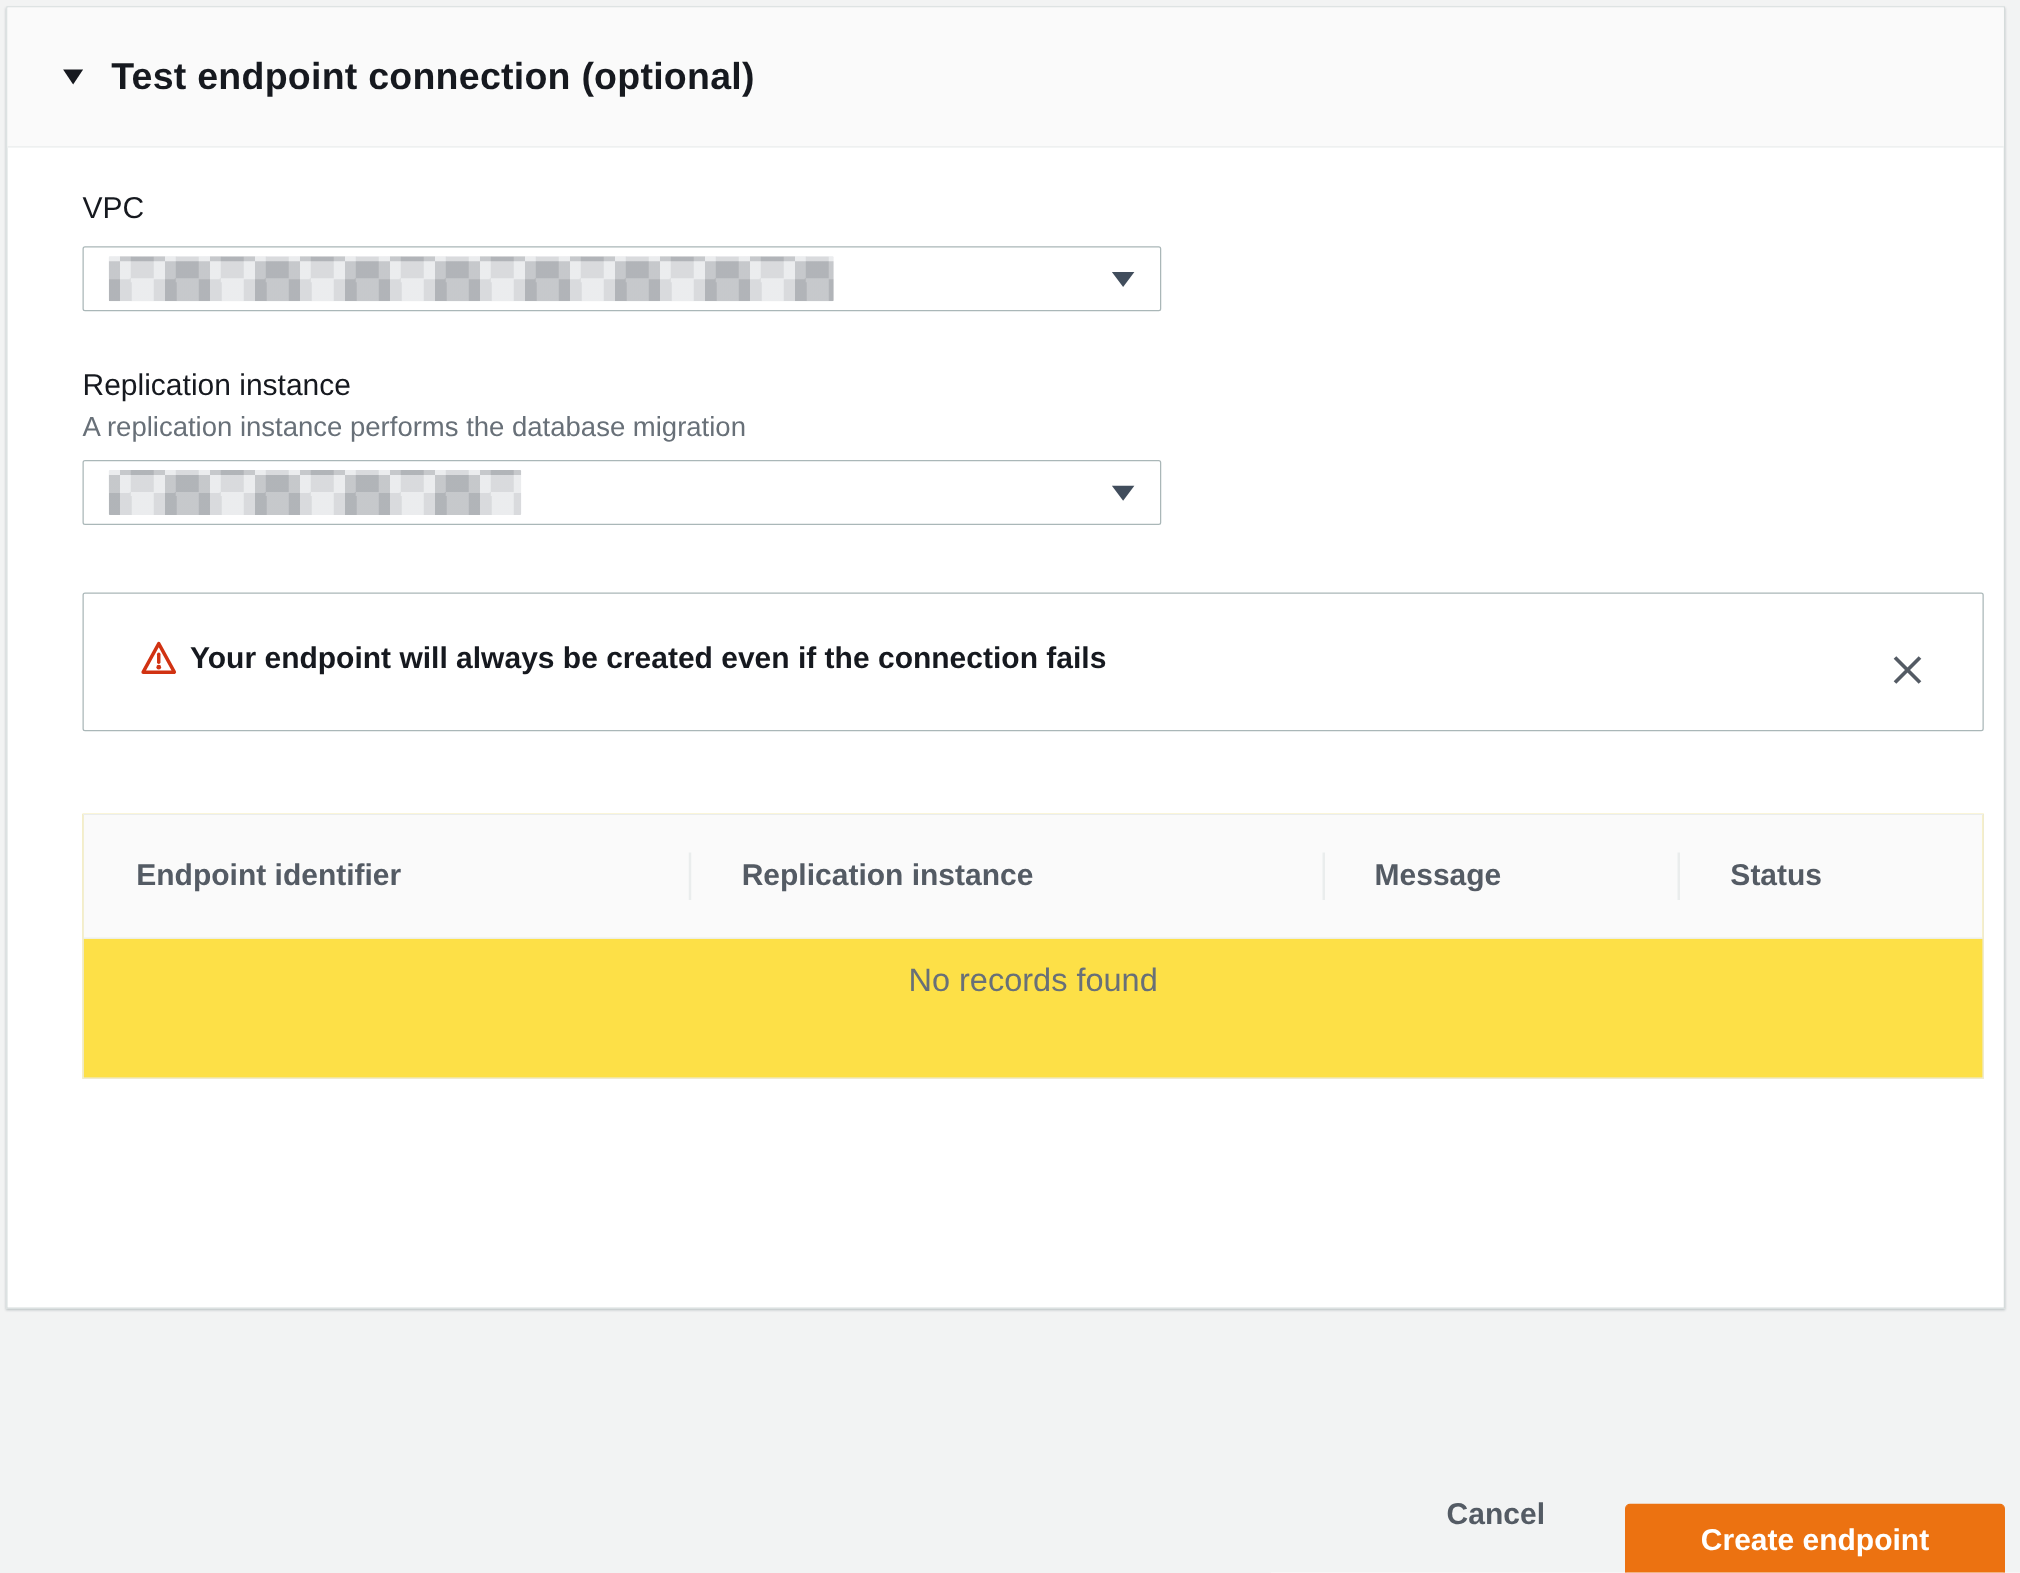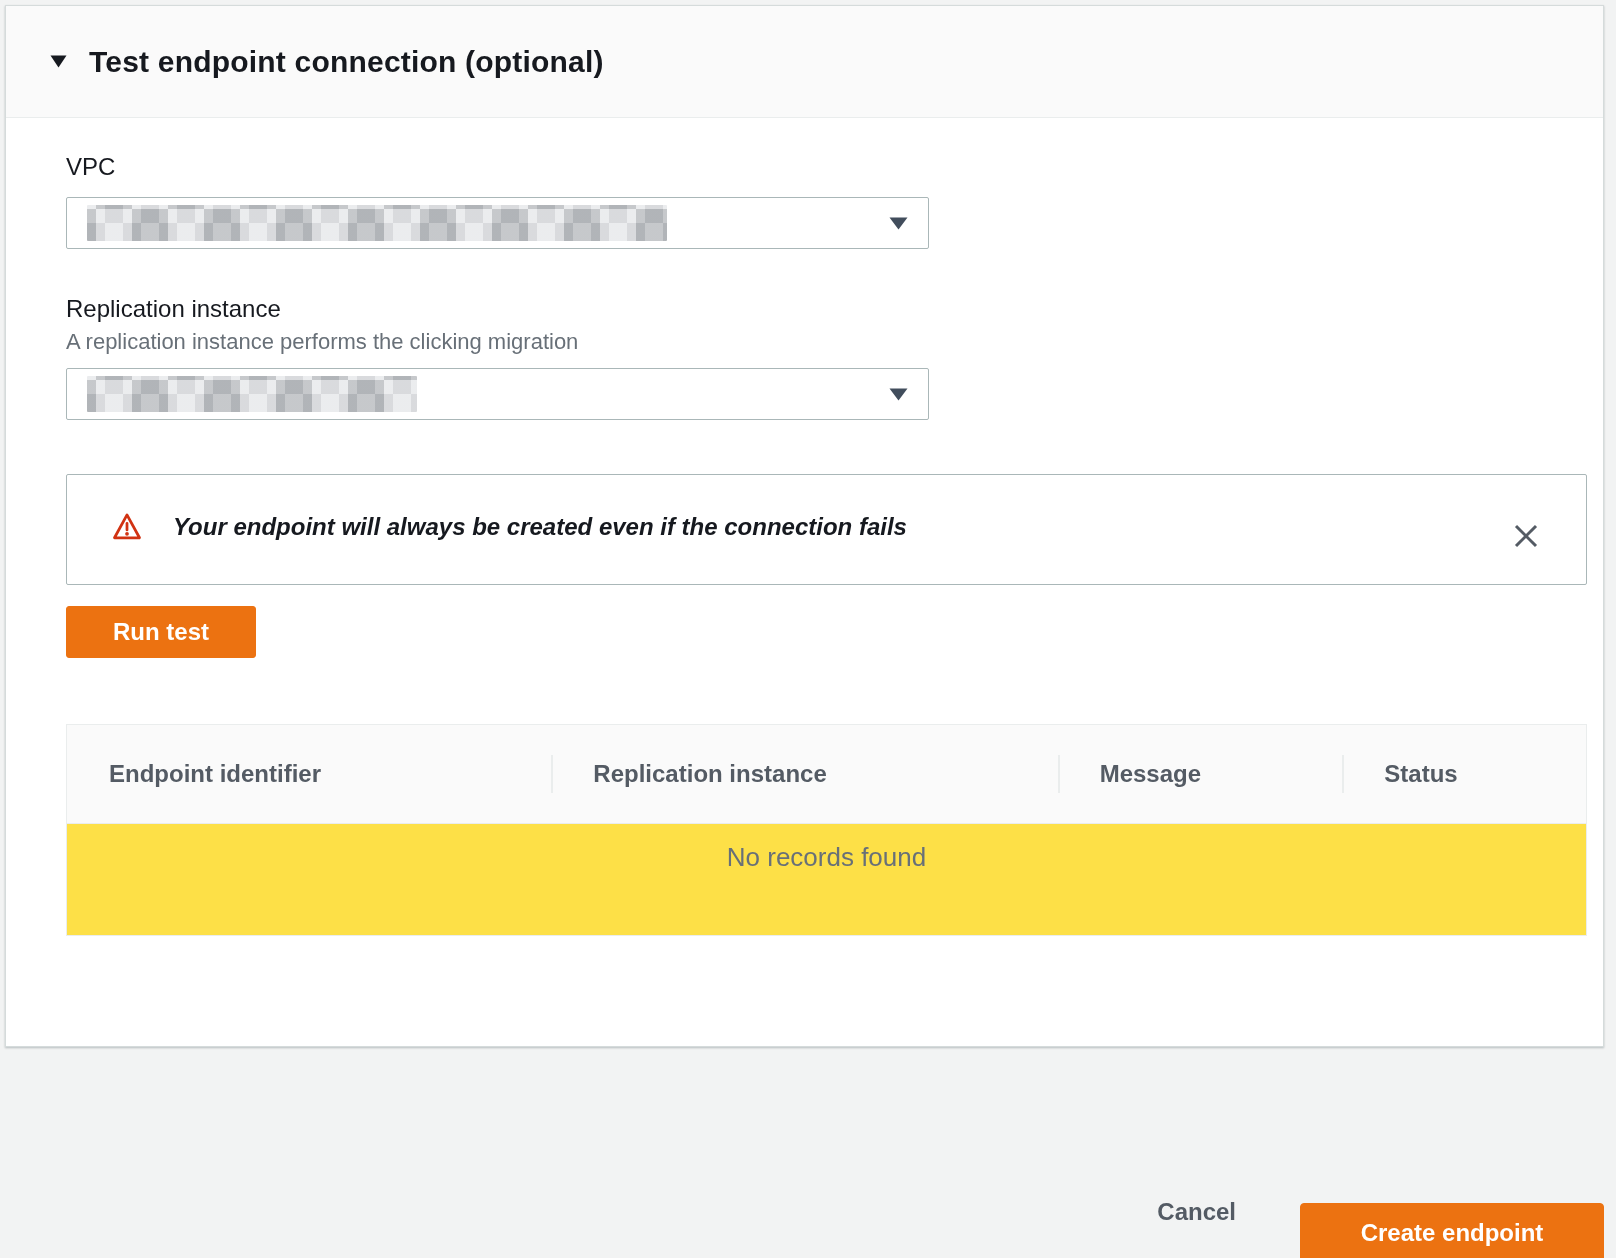--- a/index.html
+++ b/index.html
@@ -48,21 +48,21 @@
   .ri-label { margin-top:46px; }
   .ri-select { margin-top:13px; }
 
   .warning-box {
     position:relative; margin-top:54px; width:1521px;
     border:1px solid #aab7b8; border-radius:2px; background:#fff;
     padding:32px 60px 38px 45px;
   }
   .warning-row { display:flex; }
   .warning-icon { flex:0 0 30px; margin-top:5px; }
-  .warning-text { margin-left:31px; width:1305px;font-style:italic; }
+  .warning-text { margin-left:10px; width:1305px; }
   .warning-title { font-size:24px; font-weight:700; line-height:39px; color:#16191f; }
   .warning-body  { font-size:24px; line-height:39px; color:#16191f; margin-top:4px; }
   .warning-close {
     position:absolute; top:47px; right:46px; width:28px; height:28px;
     cursor:pointer; display:flex; align-items:center; justify-content:center;
     background:none; border:none; padding:0;
   }
 
   .btn-primary {
     background:#ec7211; color:#ffffff; border:1px solid #ec7211;
@@ -125,21 +125,21 @@
     <div class="select vpc-select">
       <div class="mosaic" style="width:580px;"></div>
       <span class="arrow">
         <svg width="19" height="13" viewBox="0 0 19 13">
             <path d="M0.5 0.5 h18 l-9 12 z" fill="#414d5c"></path>
           </svg>
       </span>
     </div>
 
     <div class="field-label ri-label">Replication instance</div>
-    <div class="field-desc">A replication instance performs the clicking migration</div>
+    <div class="field-desc">A replication instance performs the database migration</div>
     <div class="select ri-select">
       <div class="mosaic" style="width:330px;"></div>
       <span class="arrow">
         <svg width="19" height="13" viewBox="0 0 19 13">
             <path d="M0.5 0.5 h18 l-9 12 z" fill="#414d5c"></path>
           </svg>
       </span>
     </div>
 
     <div class="warning-box">
@@ -156,21 +156,20 @@
         </div>
       </div>
       <button class="warning-close">
         <svg width="28" height="28" viewBox="0 0 28 28">
           <line x1="4" y1="4" x2="24" y2="24" stroke="#545b64" stroke-width="3"></line>
           <line x1="24" y1="4" x2="4" y2="24" stroke="#545b64" stroke-width="3"></line>
         </svg>
       </button>
     </div>
 
-    <button class="btn-primary run-test-btn">Run test</button>
 
     <div class="results-table">
       <div class="thead">
         <div class="th c1">Endpoint identifier</div>
         <div class="th c2">Replication instance</div>
         <div class="th c4">Message</div>
         <div class="th c3">Status</div>
       </div>
       <div class="empty-area">
         <span class="empty-msg">No records found</span>

